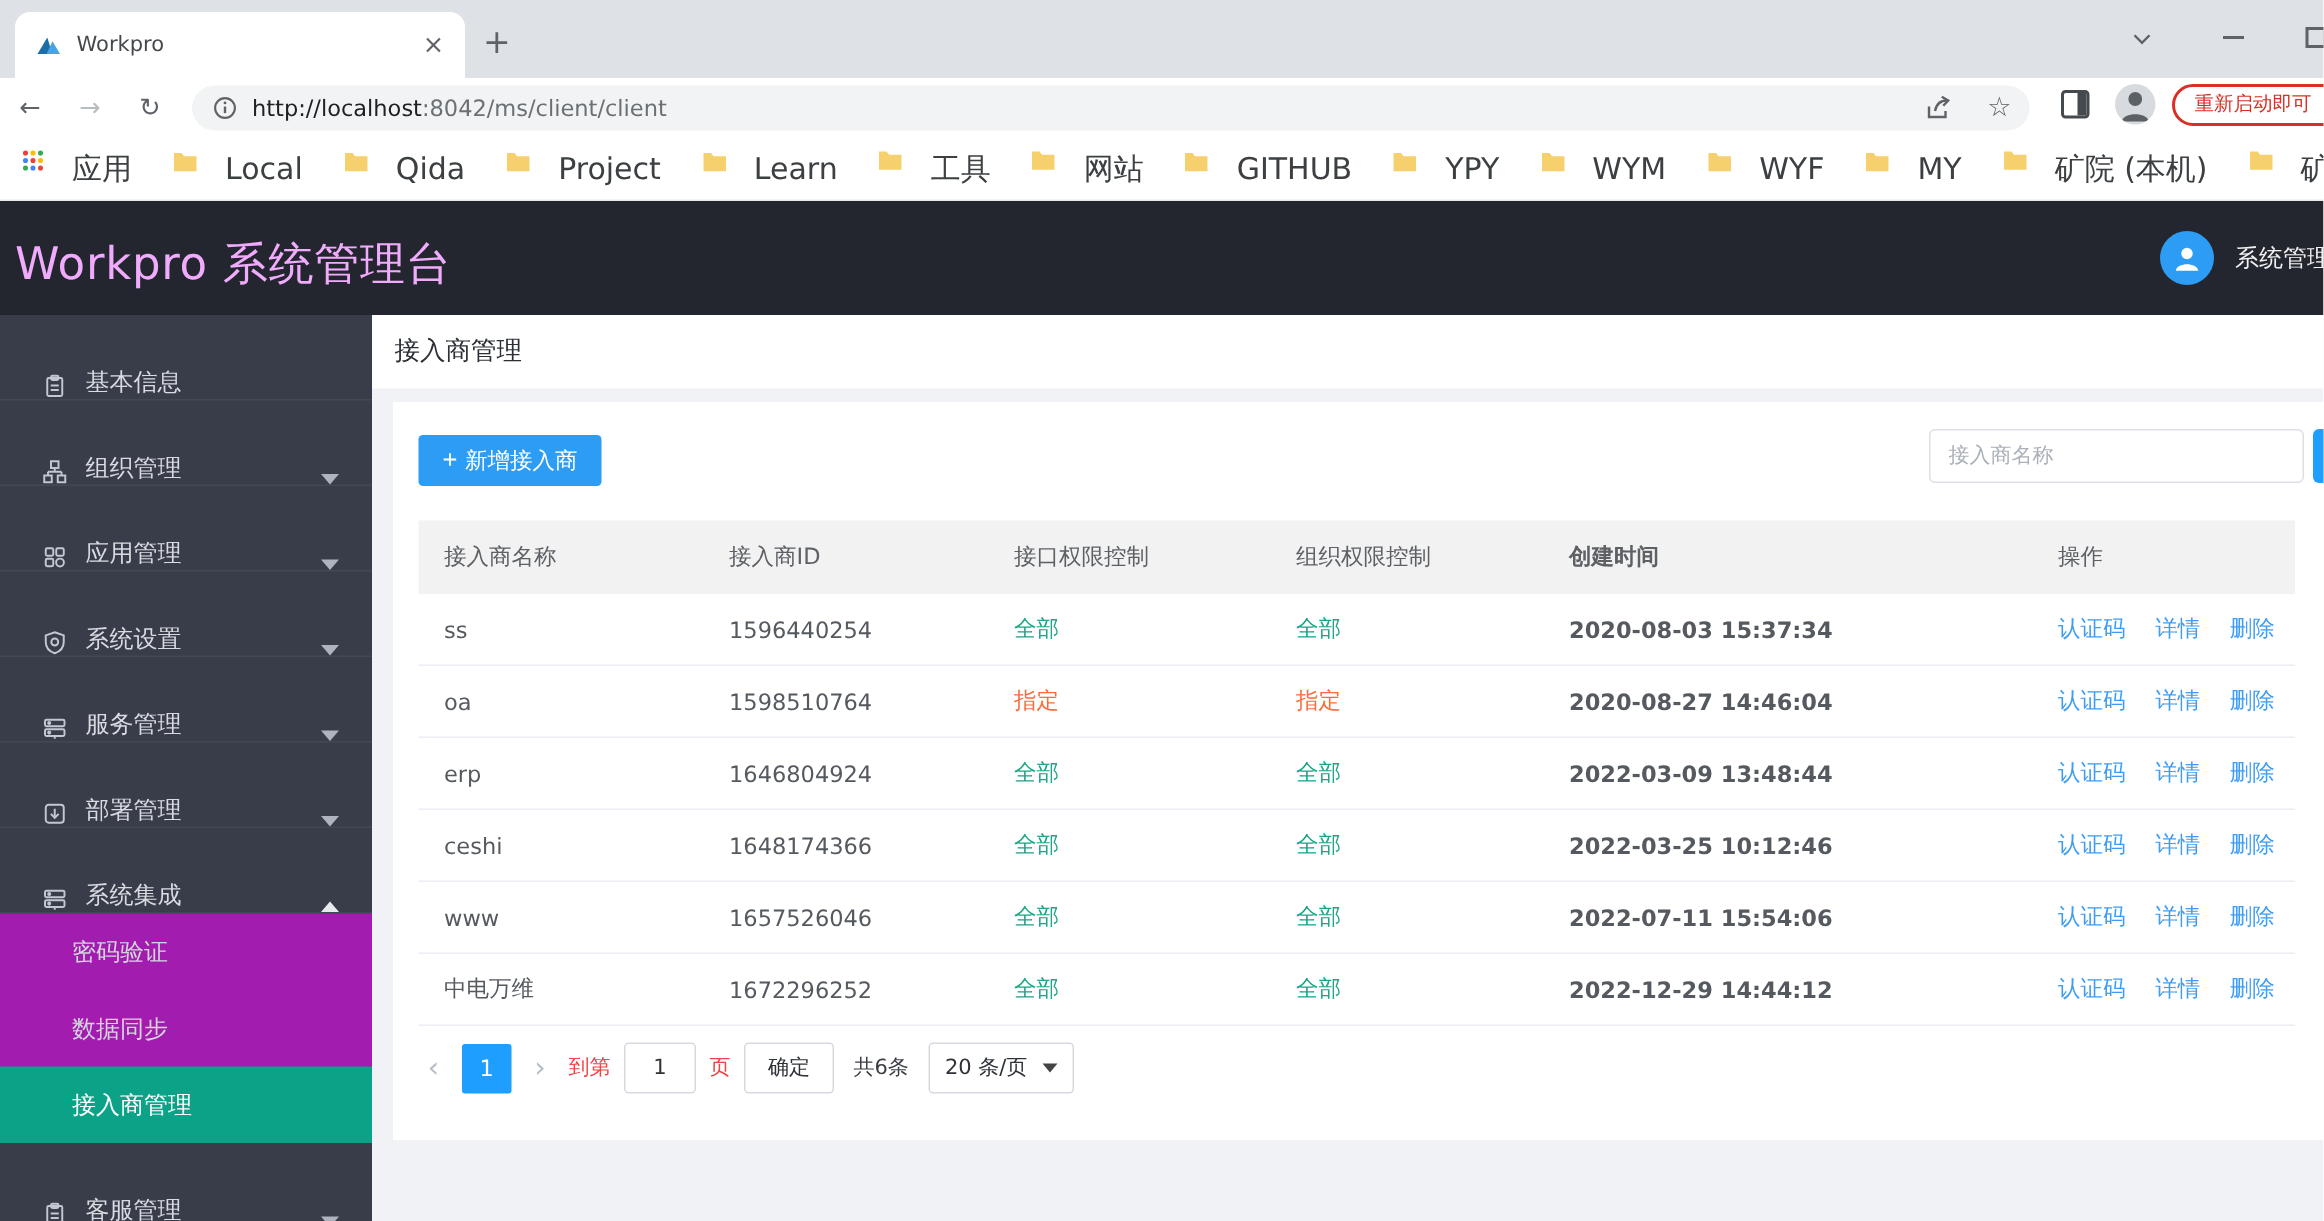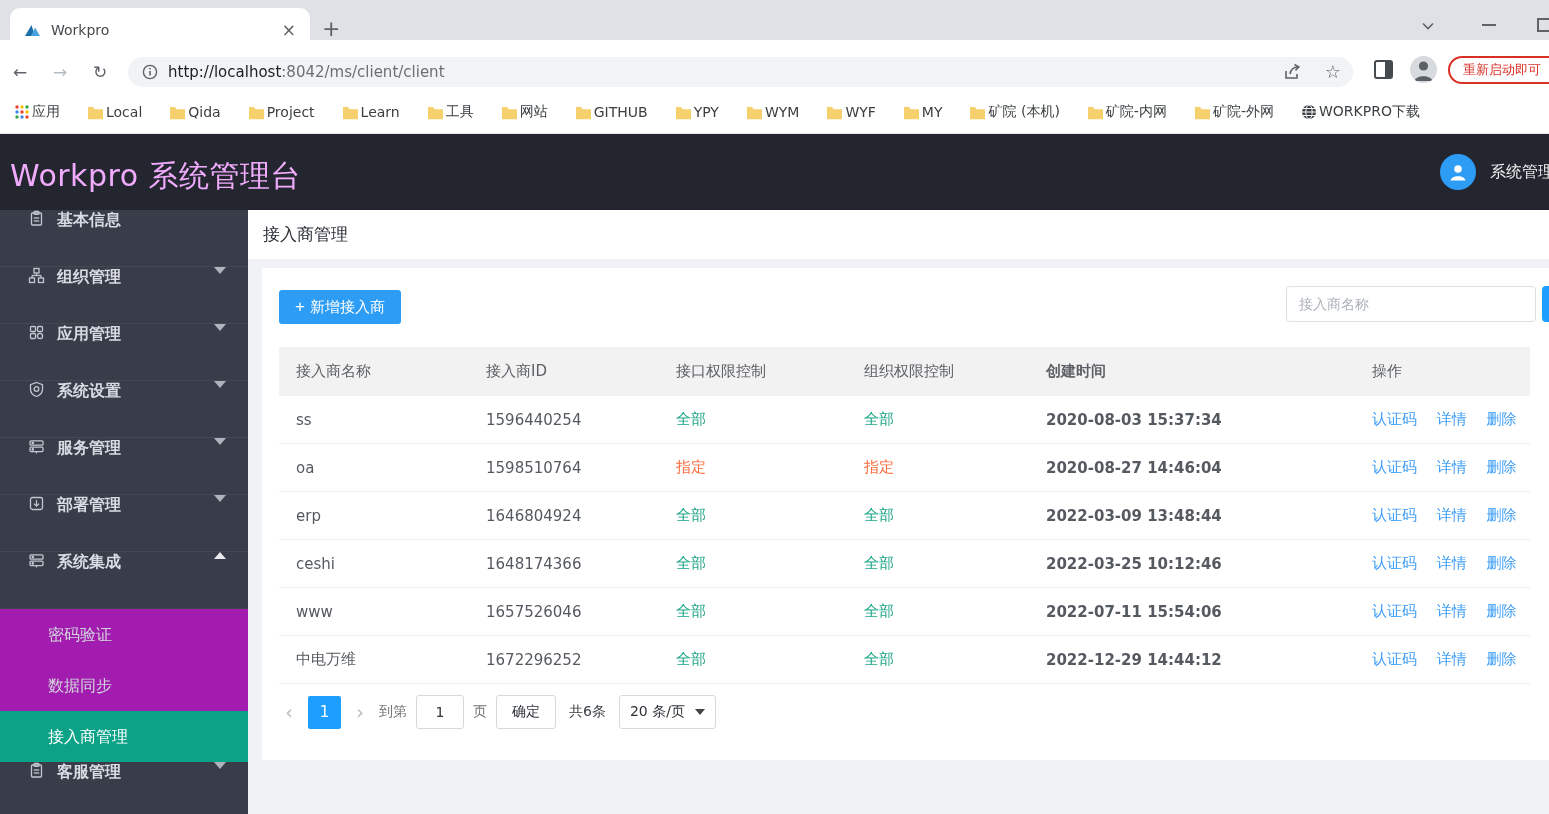--- a/index.html
+++ b/index.html
@@ -1,20 +1,20 @@
 <!DOCTYPE html>
 <html><head>
 <meta charset="utf-8">
 <style>
   * { margin:0; padding:0; box-sizing:border-box; }
   html,body { width:1549px; height:814px; overflow:hidden; }
   body { position:relative; font-family:"DejaVu Sans","Liberation Sans",sans-serif; background:#fff; }
 
   
-  .tabstrip { position:absolute; left:0; top:0; width:100%; height:40px; background:#dee1e6; }
+  .tabstrip { position:absolute; left:0; top:0; width:100%; height:52px; background:#dee1e6; }
   .tab { position:absolute; left:10px; top:8px; width:300px; height:44px; background:#fff;
          border-radius:10px 10px 0 0; display:flex; align-items:center; padding:0 14px; }
   .tab-title { font-size:14px; color:#45494d; margin-left:10px; flex:1; }
   .tab-close { color:#5f6368; font-size:17px; cursor:pointer; }
   .newtab { position:absolute; left:322px; top:18px; font-size:22px; color:#5f6368; line-height:22px; }
   .winctl { position:absolute; top:6px; color:#5f6368; }
   .wc-min { left:1482px; top:24px; width:14px; border-top:2px solid #5f6368; position:absolute; }
   .wc-max { left:1537px; top:18px; width:14px; height:14px; border:2px solid #5f6368; position:absolute; }
 
   .addressbar { position:absolute; left:0; top:52px; width:100%; height:39px; background:#fff;
@@ -30,33 +30,33 @@
   .panel-ico { position:absolute; left:1374px; top:60px; width:19px; height:19px; border:2px solid #454a4f; border-radius:3px; }
   .panel-ico::after { content:""; position:absolute; right:0; top:0; width:6px; height:100%; background:#454a4f; }
   .chrome-avatar { position:absolute; left:1410px; top:56px; width:27px; height:27px; border-radius:50%;
                    background:#d7dade; overflow:hidden; }
   .update-pill { position:absolute; left:1448px; top:56px; height:28px; width:130px; border:2px solid #d93025;
                  border-radius:14px; color:#d93025; font-size:13px; line-height:24px; padding-left:13px;
                  background:#fff; white-space:nowrap; overflow:hidden; }
 
   .bookmarks { position:absolute; left:0; top:91px; width:100%; height:43px; background:#fff;
                border-bottom:1px solid #e6e8ea; display:flex; align-items:center; padding:0 14px; gap:27px; white-space:nowrap; }
-  .bm { display:flex; align-items:center; gap:2px; font-size:14px; color:#3c4043; cursor:pointer; }
+  .bm { display:flex; align-items:flex-start; gap:18px; font-size:20px; color:#3c4043; cursor:pointer; }
 
   
   .appheader { position:absolute; left:0; top:134px; width:100%; height:76px; background:#23262e; }
   .brand { position:absolute; left:10px; top:22px; font-size:30px; color:#f0abfc; letter-spacing:0.5px; }
   .user-avatar { position:absolute; left:1440px; top:20px; width:36px; height:36px; border-radius:50%;
                  background:#2d9cf4; display:flex; align-items:center; justify-content:center; }
   .user-name { position:absolute; left:1490px; top:28px; font-size:16px; color:#f0f1f3; white-space:nowrap; }
 
   
   .sidebar { position:absolute; left:0; top:210px; width:248px; height:604px; background:#393d49; }
-  .snav-item { height:57px; display:flex; align-items:flex-start; padding:0 22px 0 28px;
-               border-bottom:1px solid #434855; color:#d8dbe2; font-size:16px; cursor:pointer;font-weight:bold; }
+  .snav-item { height:57px; display:flex; align-items:flex-end; padding:0 22px 0 28px;
+               border-bottom:1px solid #434855; color:#d8dbe2; font-size:16px; cursor:pointer; }
   .snav-item .lbl { margin-left:12px; flex:1; }
   .snav-item svg { flex:0 0 auto; }
   .tri-down { width:0; height:0; border-left:6px solid transparent; border-right:6px solid transparent;
               border-top:7px solid #aeb3bd; }
   .tri-up { width:0; height:0; border-left:6px solid transparent; border-right:6px solid transparent;
             border-bottom:7px solid #e8eaee; }
   .submenu { background:#a21caf; }
   .ssub-item { height:51px; line-height:51px; padding-left:48px; color:#d2d5dc; font-size:16px; cursor:pointer; }
   .ssub-item.active { background:#0ba287; color:#fff; }
 
@@ -82,21 +82,21 @@
   .c0{width:190px;} .c1{width:190px;} .c2{width:188px;} .c3{width:182px;} .c4{width:326px;font-weight:bold;} .c5{flex:1;}
   .perm { cursor:pointer; }
   .perm.all { color:#1fa588; }
   .perm.specified { color:#fa6c3e; }
   .act { color:#3e9df6; margin-right:15px; cursor:pointer; }
 
   .pager { position:absolute; left:17px; top:427px; display:flex; align-items:center; gap:9px; font-size:14px; }
   .pg-arrow { color:#b7bdc7; font-size:19px; width:20px; text-align:center; cursor:pointer; }
   .pg-num { width:33px; height:33px; background:#1e9fff; color:#fff; border-radius:2px; text-align:center;
             line-height:33px; font-size:15px; cursor:pointer; }
-  .pg-gray { color:#737373; }
+  .pg-gray { color:#ef4444; }
   .pg-dark { color:#3a3f45; margin:0 4px; }
   .pg-input { width:48px; height:34px; border:1px solid #d6dae0; border-radius:3px; text-align:center;
               font-size:14px; color:#333; font-family:"DejaVu Sans","Liberation Sans",sans-serif; }
   .pg-btn { height:34px; padding:0 15px; background:#fff; border:1px solid #d6dae0; border-radius:3px;
             font-size:14px; color:#2f3338; cursor:pointer; font-family:"DejaVu Sans","Liberation Sans",sans-serif; }
   .pg-select { height:34px; border:1px solid #d6dae0; border-radius:3px; display:flex; align-items:center;
                padding:0 10px; gap:10px; color:#2f3338; cursor:pointer; }
   .pg-select .chev { width:0; height:0; border-left:5px solid transparent; border-right:5px solid transparent;
                      border-top:6px solid #444; }
 </style>

